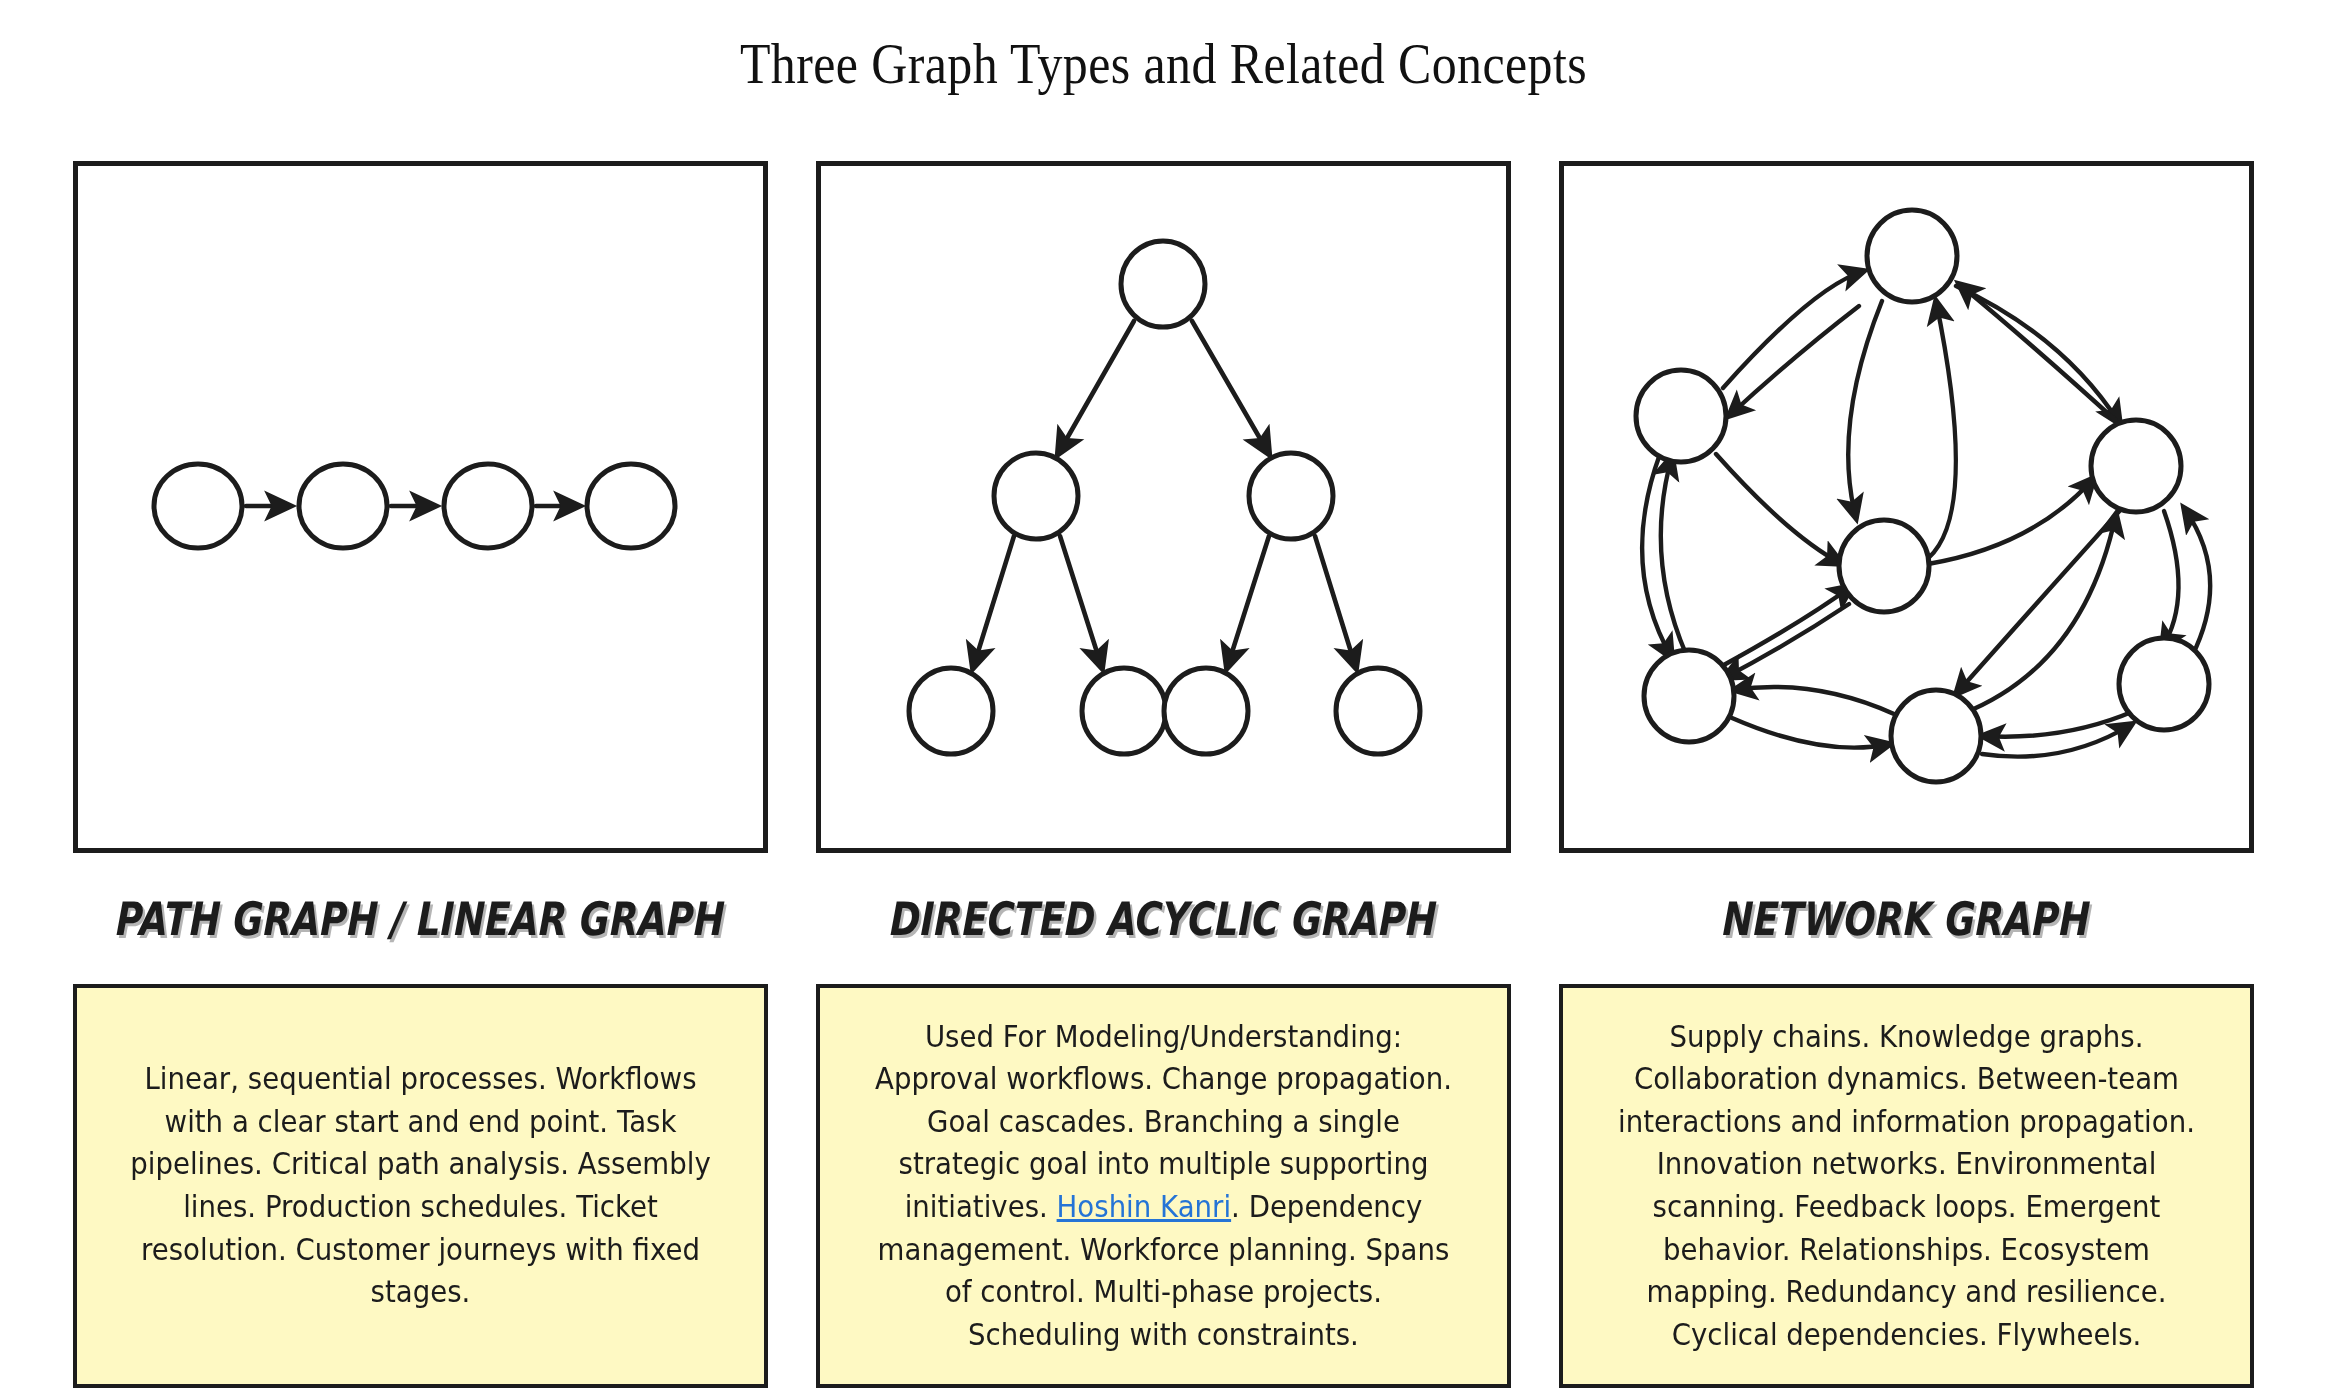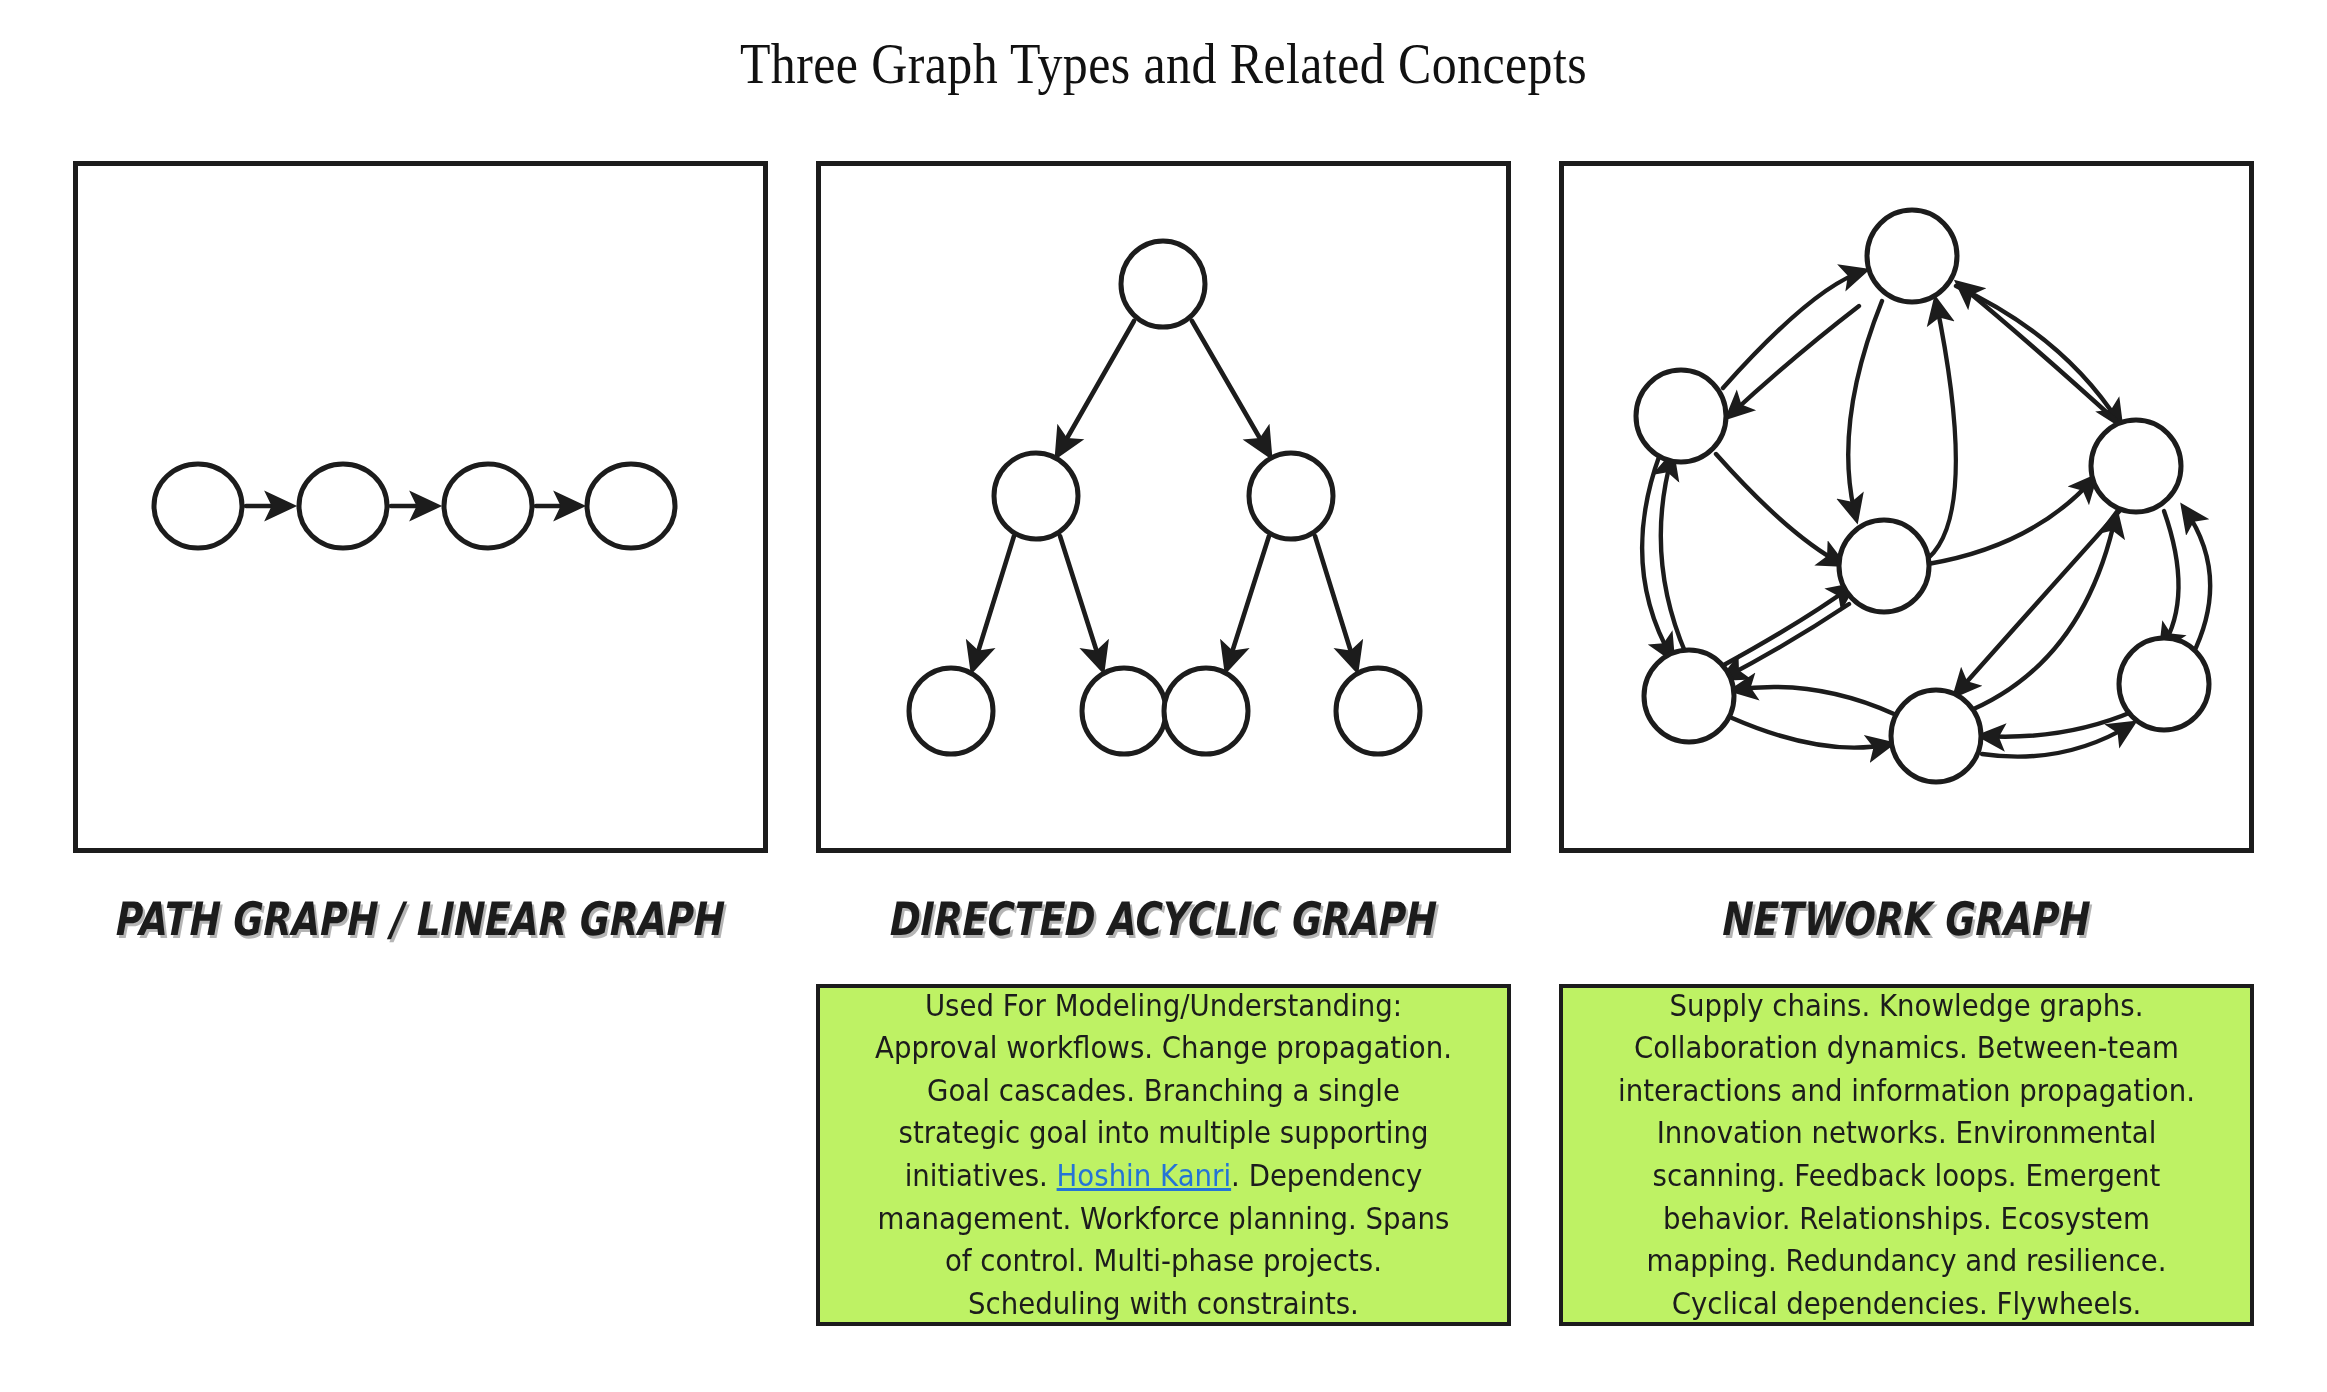--- a/index.html
+++ b/index.html
@@ -74,23 +74,23 @@
     color: #1c1c1c;
     text-transform: uppercase;
     white-space: nowrap;
     transform: scaleX(0.80) skewX(-2deg);
     transform-origin: center center;
     text-shadow: 3px 3px 0 rgba(120,120,120,0.55);
   }
 
   .desc-box {
     border: 4px solid #1c1c1c;
-    background: #bef264;
+    background: #fef9c3;
     box-sizing: border-box;
-    height: 342px;
+    height: 404px;
     padding: 8px 24px;
     display: flex;
     align-items: center;
     justify-content: center;
   }
   .desc-text {
     font-family: "DejaVu Sans", "Liberation Sans", sans-serif;
     font-size: 30px;
     line-height: 1.42;
     text-align: center;
@@ -130,20 +130,25 @@
           <ellipse cx="120" cy="340" rx="44" ry="42"></ellipse>
           <ellipse cx="265" cy="340" rx="44" ry="42"></ellipse>
           <ellipse cx="410" cy="340" rx="44" ry="42"></ellipse>
           <ellipse cx="553" cy="340" rx="44" ry="42"></ellipse>
         </g>
       </svg>
     </div>
 
     <div class="panel-label">Path Graph / Linear Graph</div>
 
+    <div class="desc-box">
+      <div class="desc-text">
+        <span>Linear, sequential processes. Workflows with a clear start and end point. Task pipelines. Critical path analysis. Assembly lines. Production schedules. Ticket resolution. Customer journeys with fixed stages.</span>
+      </div>
+    </div>
 
   </div>
 
   <div class="column">
 
     <div class="graph-panel">
       <svg viewBox="0 0 685 682" preserveAspectRatio="xMidYMid meet">
         <defs>
           <marker id="ah2" viewBox="0 0 12 12" refX="9" refY="6" markerWidth="7.5" markerHeight="7.5" orient="auto-start-reverse">
             <path d="M0,0.6 L11.5,6 L0,11.4 L2.6,6 Z" fill="#1c1c1c"></path>

